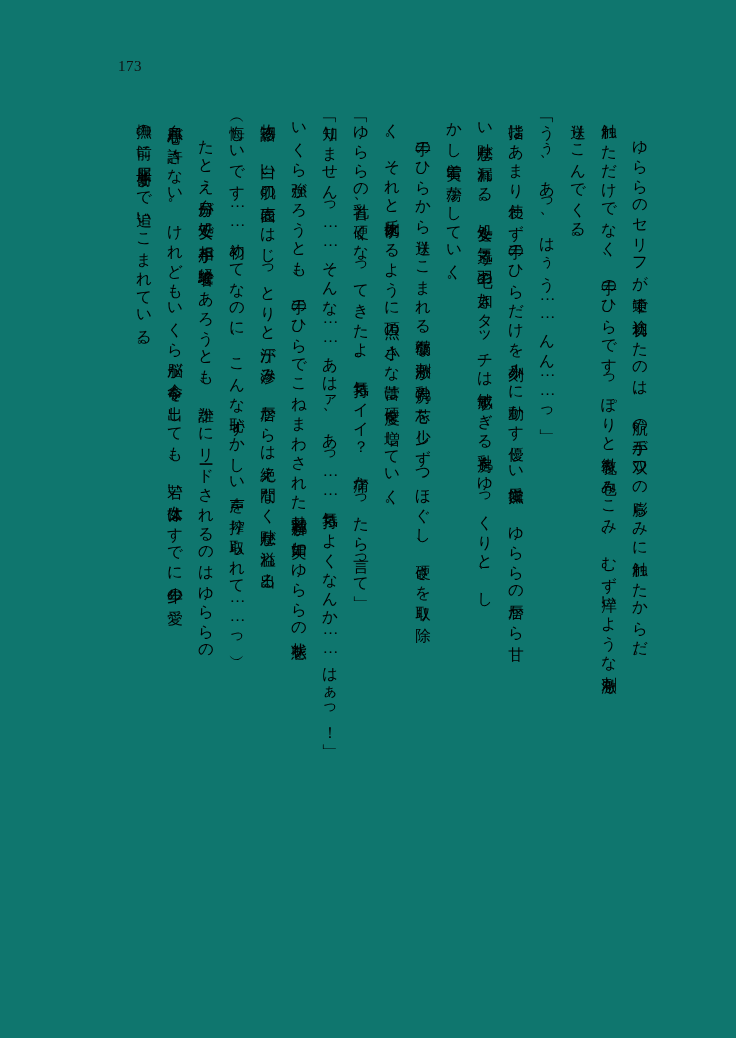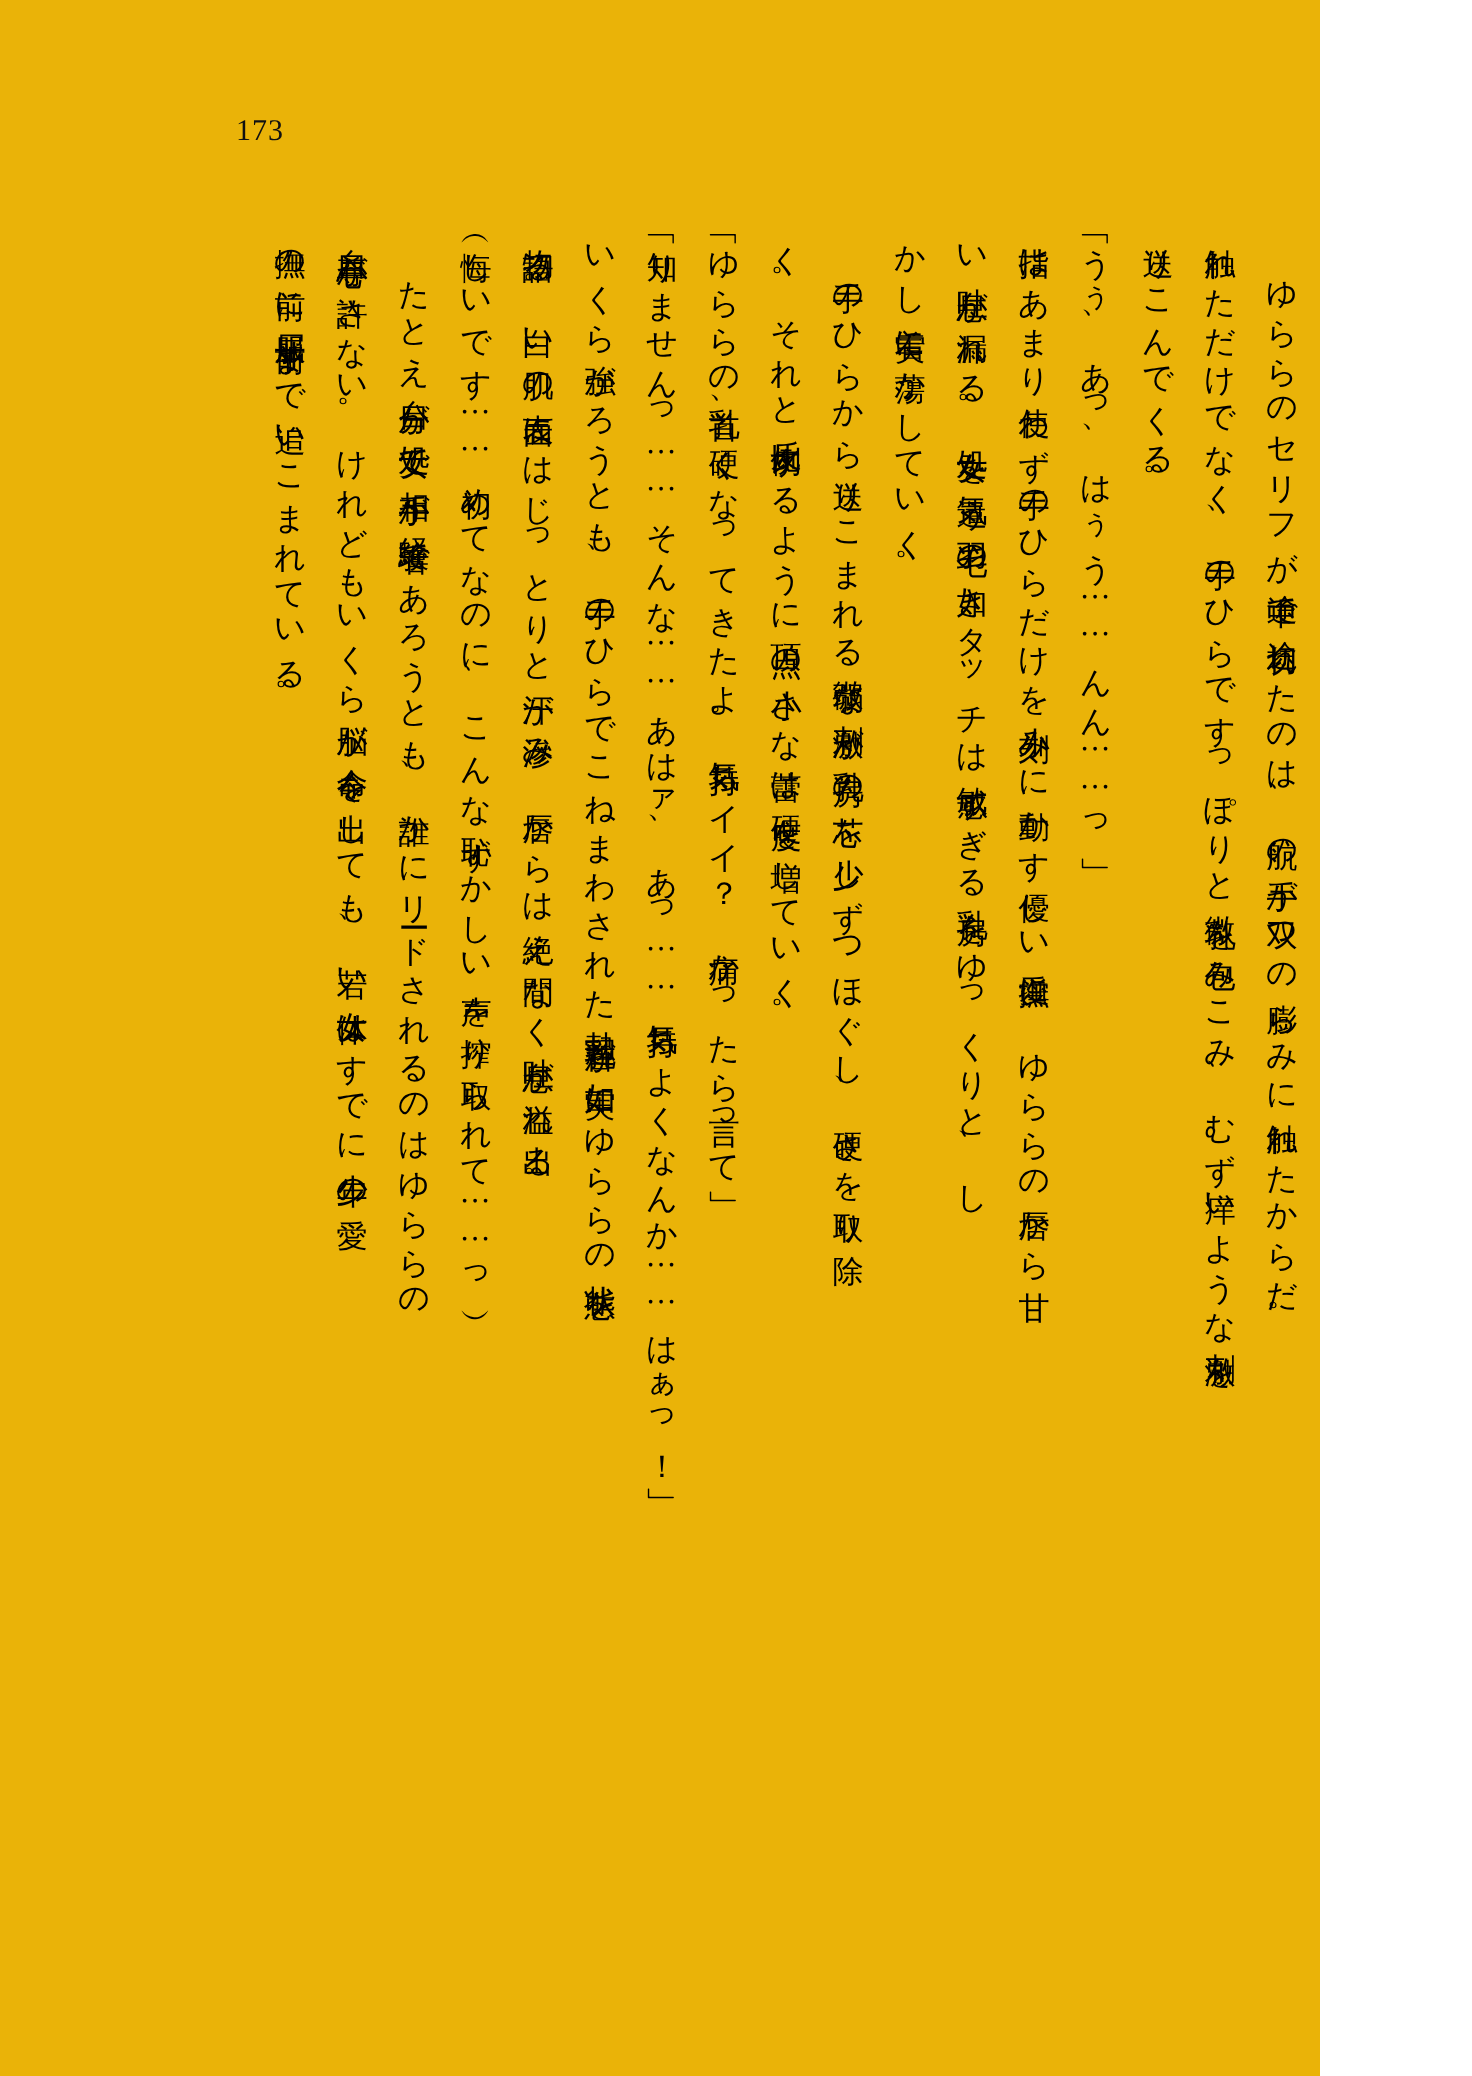--- a/index.html
+++ b/index.html
@@ -2,23 +2,23 @@
 <html><head>
 <meta charset="utf-8">
 <style>
   html, body {
     margin: 0;
     padding: 0;
     background: #ffffff;
   }
   .page {
     position: relative;
-    width: 660px;
+    width: 736px;
     height: 1038px;
-    background: #eab308;
+    background: #0f766e;
     overflow: hidden;
     font-family: "Liberation Serif", "DejaVu Serif", serif;
     color: #000000;
   }
   .page-number {
     position: absolute;
     top: 58px;
     left: 118px;
     font-size: 15px;
     letter-spacing: 0.5px;

